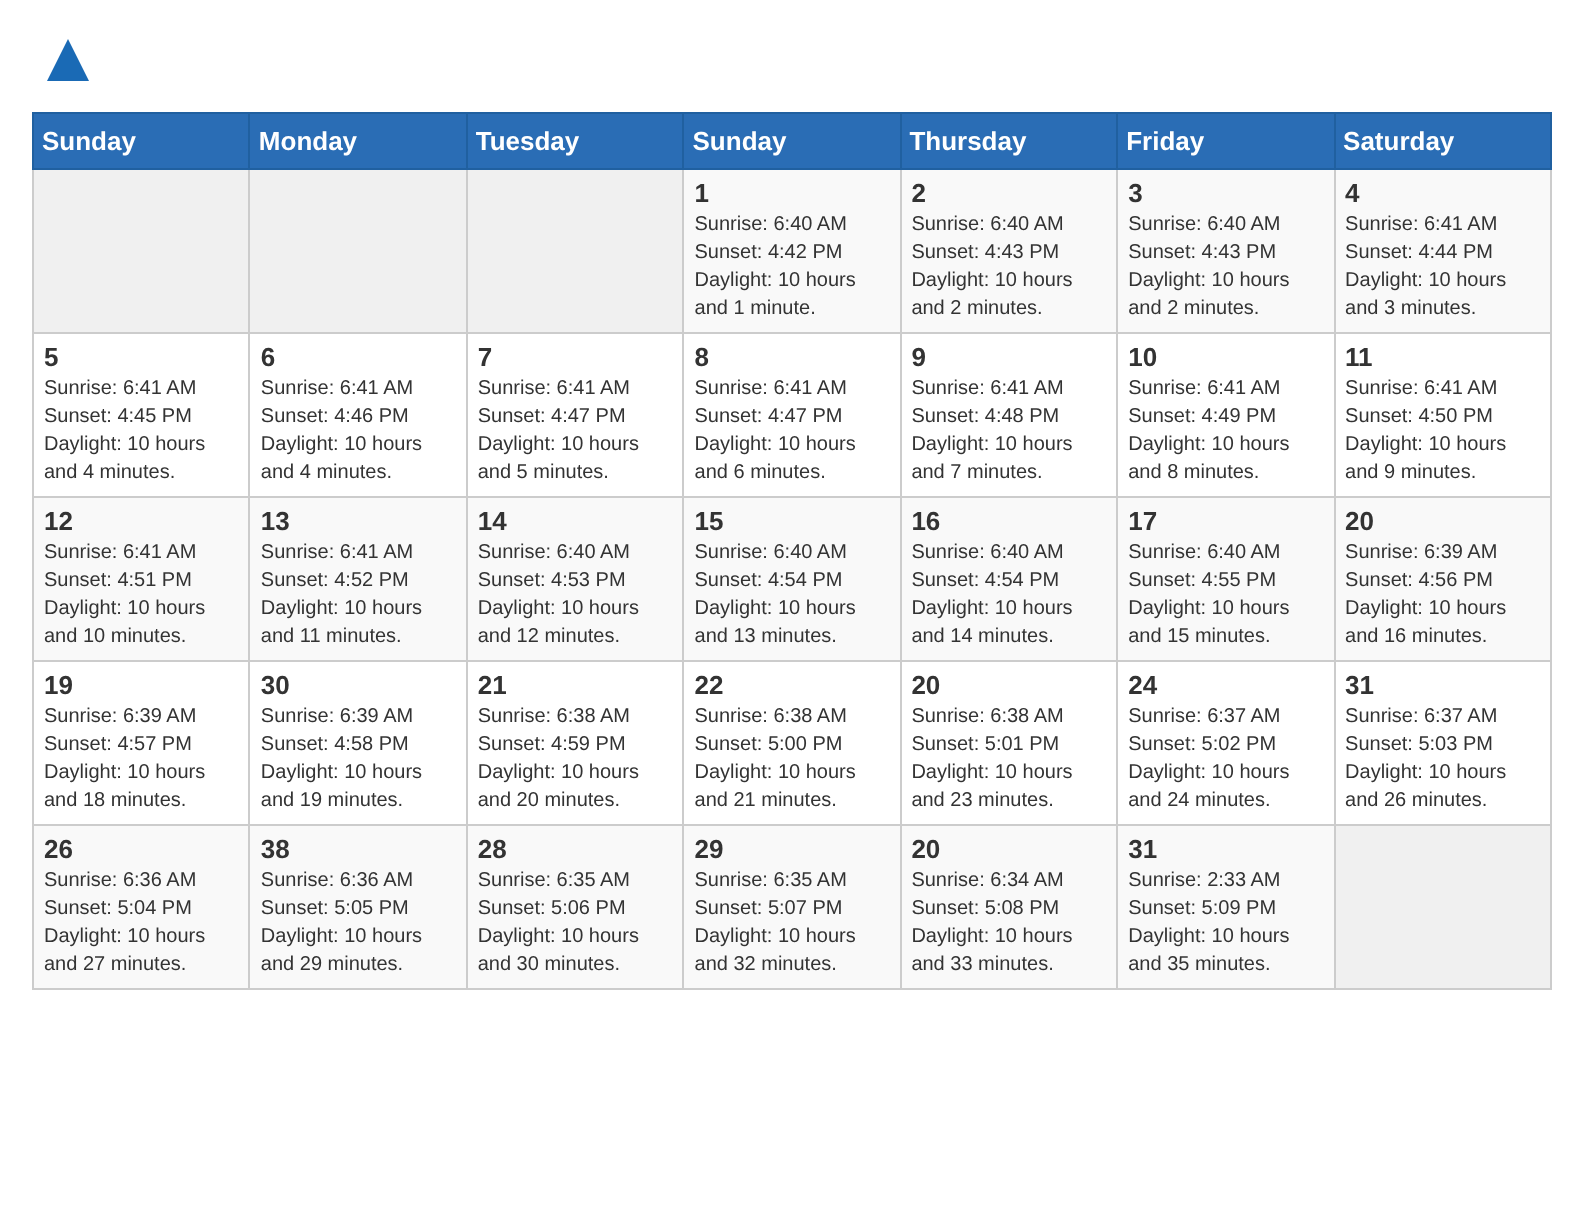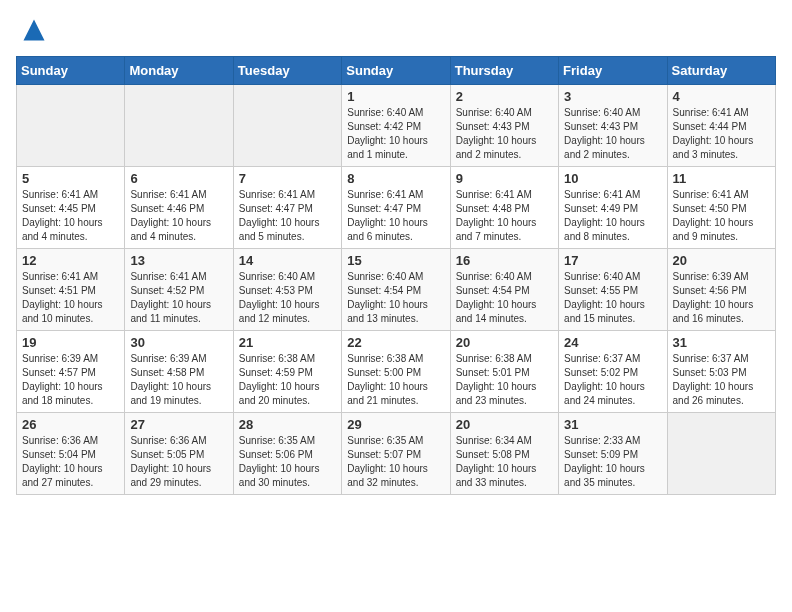--- a/index.html
+++ b/index.html
@@ -310,21 +310,21 @@
       </tr>
       <tr>
         <td>
           <span class="day-number">26</span>
           <div class="day-info" style="white-space: pre-line;">Sunrise: 6:36 AM
 Sunset: 5:04 PM
 Daylight: 10 hours
 and 27 minutes.</div>
         </td>
         <td>
-          <span class="day-number">27</span>
+          <span class="day-number">38</span>
           <div class="day-info" style="white-space: pre-line;">Sunrise: 6:36 AM
 Sunset: 5:05 PM
 Daylight: 10 hours
 and 29 minutes.</div>
         </td>
         <td>
           <span class="day-number">28</span>
           <div class="day-info" style="white-space: pre-line;">Sunrise: 6:35 AM
 Sunset: 5:06 PM
 Daylight: 10 hours

